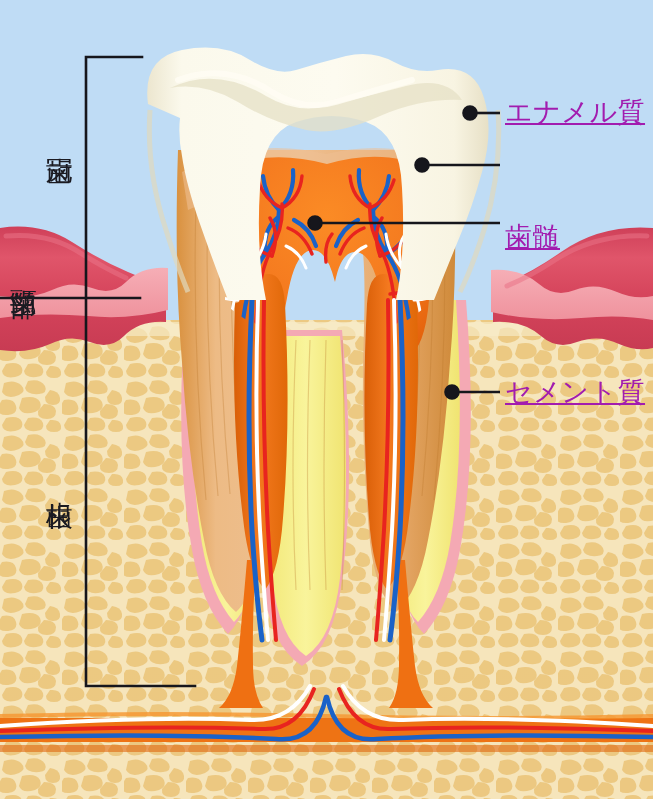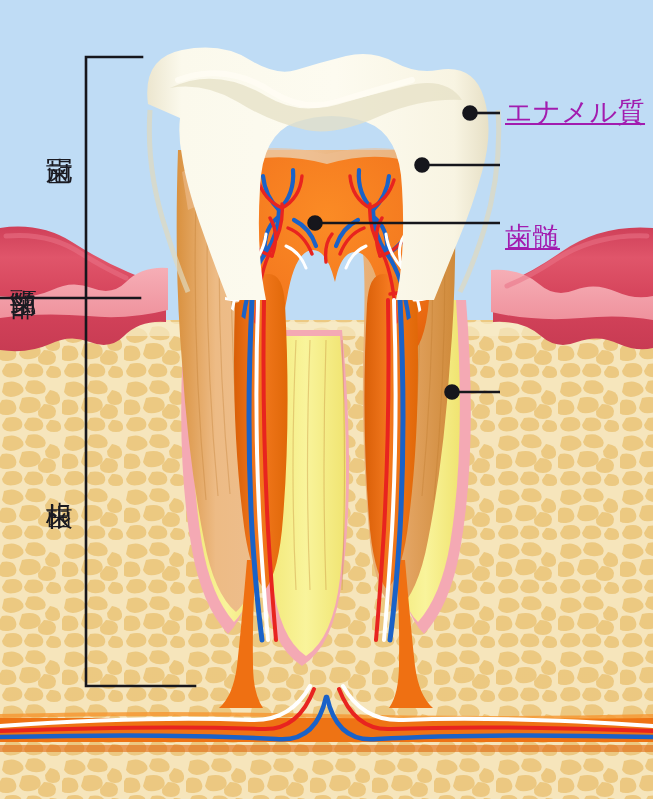--- a/index.html
+++ b/index.html
@@ -287,18 +287,19 @@
       </g>
 
   <g id="brackets" stroke="#16161c" stroke-width="2.6" fill="none" stroke-linecap="square">
         <path d="M142 57 L86 57 L86 686 L195 686" stroke="#16161c"></path>
         <line x1="0" y1="298" x2="140" y2="298" stroke="#16161c"></line>
       </g>
 </svg>
 
 <div class="lbl" style="left:505px;top:98px;">エナメル質</div>
 <div class="lbl" style="left:505px;top:209px;margin-top:14px;">歯髄</div>
+<div class="lbl" style="left:505px;top:378px;">セメント質</div>
 
 <div class="lbl-v" style="left:44px;top:136px;">歯冠</div>
 <div class="lbl-v" style="left:8px;top:268px;">歯頸部</div>
 <div class="lbl-v" style="left:44px;top:480px;">歯根</div>
 
 </div>
 
 </body></html>

